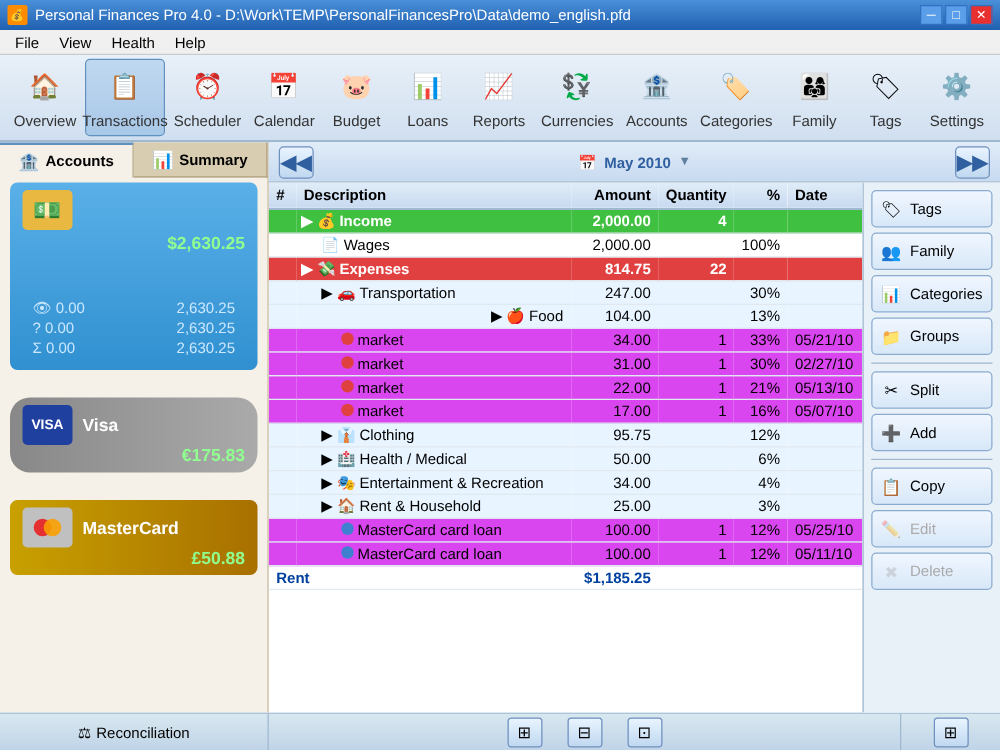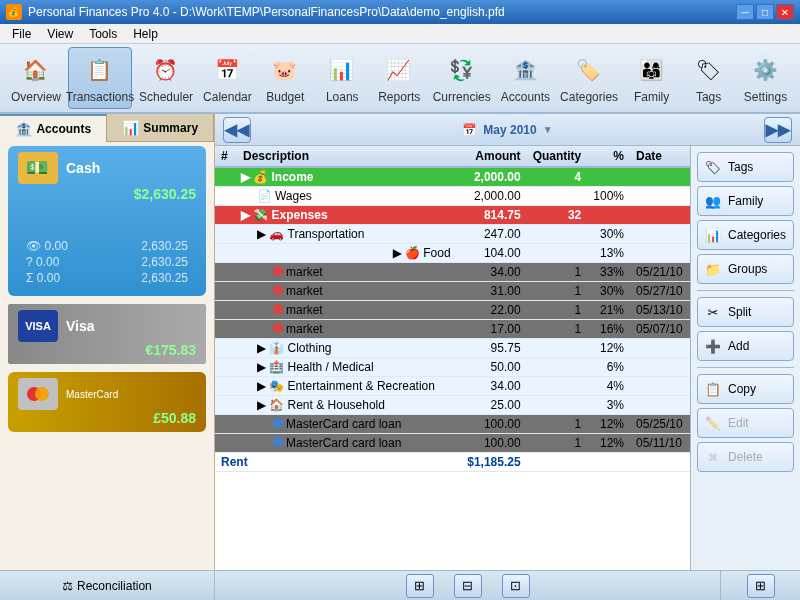--- a/index.html
+++ b/index.html
@@ -27,21 +27,21 @@
     
     
     .main-area { display: flex; height: calc(600px - 24px - 20px - 70px - 30px); }
     
     
     .left-panel { width: 215px; background: #f5f0e8; border-right: 1px solid #c0b090; display: flex; flex-direction: column; }
     .left-tabs { display: flex; height: 28px; }
     .left-tab { flex: 1; display: flex; align-items: center; justify-content: center; gap: 4px; background: #d8cdb0; border-right: 1px solid #b0a080; border-bottom: 1px solid #b0a080; cursor: pointer; font-weight: bold; font-size: 11px; }
     .left-tab.active { background: #f5f0e8; border-bottom: none; border-top: 2px solid #6090c0; }
     .account-card-cash { background: linear-gradient(to bottom, #5ab0e8, #3090d0); border-radius: 6px; margin: 4px 8px; padding: 6px 10px; color: white; }
-    .account-card-visa { background: linear-gradient(to right, #888, #aaa); border-radius: 2px; margin: 4px 8px; padding: 6px 10px; color: white; }
+    .account-card-visa { background: linear-gradient(to right, #888, #aaa); border-radius: 16px; margin: 18px 8px; padding: 6px 10px; color: white; }
     .account-card-mc { background: linear-gradient(to right, #c8a000, #a87000); border-radius: 6px; margin: 4px 8px; padding: 6px 10px; color: white; }
     .sub-rows { padding: 4px 8px; }
     .sub-row { display: flex; justify-content: space-between; font-size: 11px; color: #555; padding: 1px 0; }
     
     
     .content-area { flex: 1; display: flex; flex-direction: column; background: white; }
     
     
     .nav-bar { background: linear-gradient(to bottom, #e0ecf8, #c8daf0); height: 32px; display: flex; align-items: center; padding: 0 8px; border-bottom: 1px solid #a0b8d0; gap: 4px; }
     .nav-btn { width: 28px; height: 26px; background: linear-gradient(to bottom, #e8f4ff, #c0d8f0); border: 1px solid #7090c0; border-radius: 4px; display: flex; align-items: center; justify-content: center; cursor: pointer; font-size: 16px; color: #3060a0; font-weight: bold; }
@@ -49,21 +49,21 @@
     .view-settings-btn { background: linear-gradient(to bottom, #e8f4ff, #c0d8f0); border: 1px solid #7090c0; border-radius: 4px; padding: 3px 10px; cursor: pointer; font-size: 11px; }
     
     
     .table-area { flex: 1; overflow: auto; }
     table { width: 100%; border-collapse: collapse; font-size: 11px; }
     thead th { background: linear-gradient(to bottom, #e0ecf8, #c8daf0); border-bottom: 2px solid #a0b8d0; padding: 3px 6px; text-align: left; position: sticky; top: 0; }
     th.right, td.right { text-align: right; }
     td { padding: 2px 6px; border-bottom: 1px solid #e0e8f0; }
     tr.income-row td { background: #40c040; color: white; font-weight: bold; }
     tr.expense-row td { background: #e04040; color: white; font-weight: bold; }
-    tr.market-row td { background: #737373; margin-top: 40px; }
+    tr.market-row td { background: #d946ef; margin-top: 40px; }
     tr.category-row td { background: #e8f4ff; }
     tr.total-row td { font-weight: bold; color: #0040a0; }
     
     
     .right-panel { width: 110px; background: #e8f0f8; border-left: 1px solid #a0b8d0; padding: 6px; display: flex; flex-direction: column; gap: 4px; }
     .right-btn { width: 100%; padding: 5px 6px; background: linear-gradient(to bottom, #f0f6ff, #d8e8f8); border: 1px solid #8aabcf; border-radius: 4px; cursor: pointer; display: flex; align-items: center; gap: 6px; font-size: 11px; }
     .right-btn-icon { width: 18px; height: 18px; display: flex; align-items: center; justify-content: center; font-size: 13px; }
     .right-btn.disabled { color: #aaa; }
     .right-btn.disabled .right-btn-icon { opacity: 0.4; }
     
@@ -83,21 +83,21 @@
   <div class="title-bar-btns">
     <div class="title-btn">─</div>
     <div class="title-btn max">□</div>
     <div class="title-btn close">✕</div>
   </div>
 </div>
 
 <div class="menu-bar">
   <span class="menu-item">File</span>
   <span class="menu-item">View</span>
-  <span class="menu-item">Tools</span>
+  <span class="menu-item">Health</span>
   <span class="menu-item">Help</span>
 </div>
 
 <div class="toolbar">
   <div class="tool-btn">
     <div class="tool-icon">🏠</div>
     <span class="tool-label">Overview</span>
   </div>
   <div class="tool-btn active">
     <div class="tool-icon">📋</div>
@@ -159,23 +159,20 @@
       </div>
       <div class="left-tab">
         <span style="font-size:14px">📊</span>
         <span>Summary</span>
       </div>
     </div>
 
     <div class="account-card-cash">
       <div style="display:flex; align-items:center; gap:8px;">
         <div style="width:40px;height:32px;background:#e8b840;border-radius:4px;display:flex;align-items:center;justify-content:center;font-size:18px;">💵</div>
-        <div style="flex:1">
-          <div style="font-weight:bold;font-size:14px;color:white;">Cash</div>
-        </div>
       </div>
       <div style="text-align:right;font-weight:bold;font-size:14px;color:#90ff90;margin-top:2px;">$2,630.25</div>
       <div class="sub-rows">
         <div class="sub-row" style="color:#cce8ff;margin-top:32px;">
           <span>👁 0.00</span>
             <span>2,630.25</span>
         </div>
         <div class="sub-row" style="color:#cce8ff;">
           <span>? 0.00</span>
             <span>2,630.25</span>
@@ -199,21 +196,21 @@
 
     <div class="account-card-mc">
       <div style="display:flex; align-items:center; gap:8px;">
         <div style="width:40px;height:32px;background:#c0c0c0;border-radius:4px;display:flex;align-items:center;justify-content:center;font-size:9px;font-weight:bold;color:#333;">
           <div style="display:flex;">
             <div style="width:14px;height:14px;background:#e82020;border-radius:50%;opacity:0.9;"></div>
             <div style="width:14px;height:14px;background:#f8a000;border-radius:50%;opacity:0.9;margin-left:-6px;"></div>
           </div>
         </div>
         <div style="flex:1">
-          <div style="font-weight:normal;font-size:10px;color:white;">MasterCard</div>
+          <div style="font-weight:bold;font-size:14px;color:white;">MasterCard</div>
         </div>
       </div>
       <div style="text-align:right;font-weight:bold;font-size:14px;color:#90ff90;">£50.88</div>
     </div>
   </div>
 
   <div class="content-area">
 
     <div class="nav-bar">
       <div class="nav-btn">◀◀</div>
@@ -253,21 +250,21 @@
         <td style="padding-left:20px;">  <span style="margin-right:3px;">📄</span>Wages</td>
         <td class="right">2,000.00</td>
         <td class="right"></td>
         <td class="right">100%</td>
         <td></td>
       </tr>
               <tr class="expense-row">
         <td style="text-align:center;color:#888;"></td>
         <td style="padding-left:4px;">▶ <span style="margin-right:3px;">💸</span>Expenses</td>
         <td class="right">814.75</td>
-        <td class="right">32</td>
+        <td class="right">22</td>
         <td class="right"></td>
         <td></td>
       </tr>
               <tr class="category-row">
         <td style="text-align:center;color:#888;"></td>
         <td style="padding-left:20px;">▶ <span style="margin-right:3px;">🚗</span>Transportation</td>
         <td class="right">247.00</td>
         <td class="right"></td>
         <td class="right">30%</td>
         <td></td>
@@ -287,21 +284,21 @@
         <td class="right">1</td>
         <td class="right">33%</td>
         <td>05/21/10</td>
       </tr>
               <tr class="market-row">
         <td style="text-align:center;color:#888;"></td>
         <td style="padding-left:36px;">  <span style="display:inline-block;width:10px;height:10px;border-radius:50%;background:#e04040;margin-right:3px;"></span>market</td>
         <td class="right">31.00</td>
         <td class="right">1</td>
         <td class="right">30%</td>
-        <td>05/27/10</td>
+        <td>02/27/10</td>
       </tr>
               <tr class="market-row">
         <td style="text-align:center;color:#888;"></td>
         <td style="padding-left:36px;">  <span style="display:inline-block;width:10px;height:10px;border-radius:50%;background:#e04040;margin-right:3px;"></span>market</td>
         <td class="right">22.00</td>
         <td class="right">1</td>
         <td class="right">21%</td>
         <td>05/13/10</td>
       </tr>
               <tr class="market-row">

